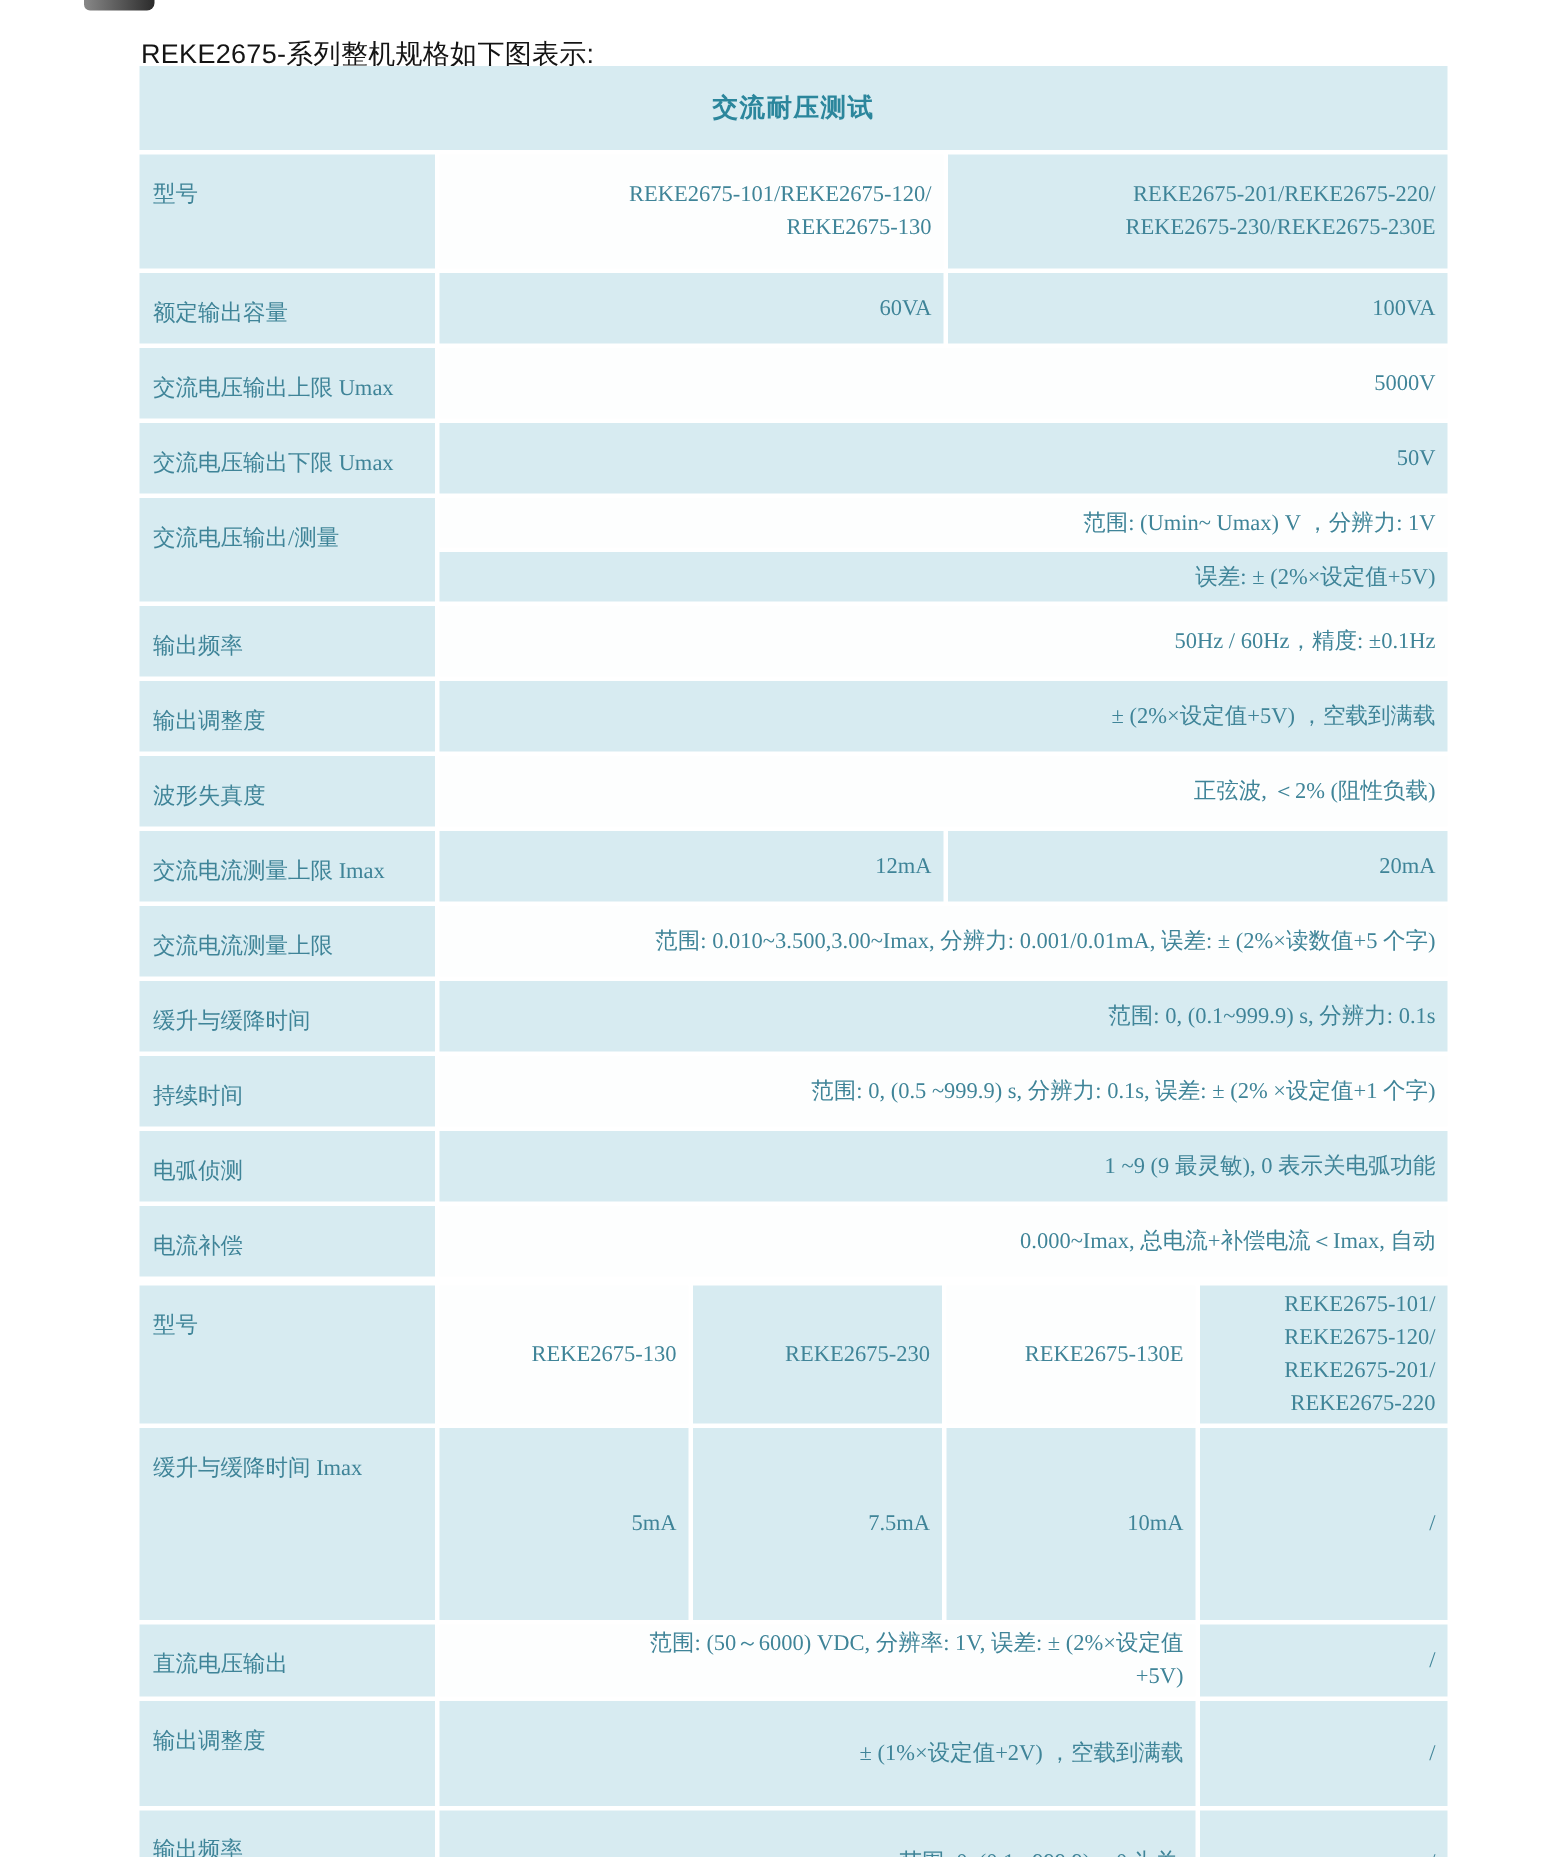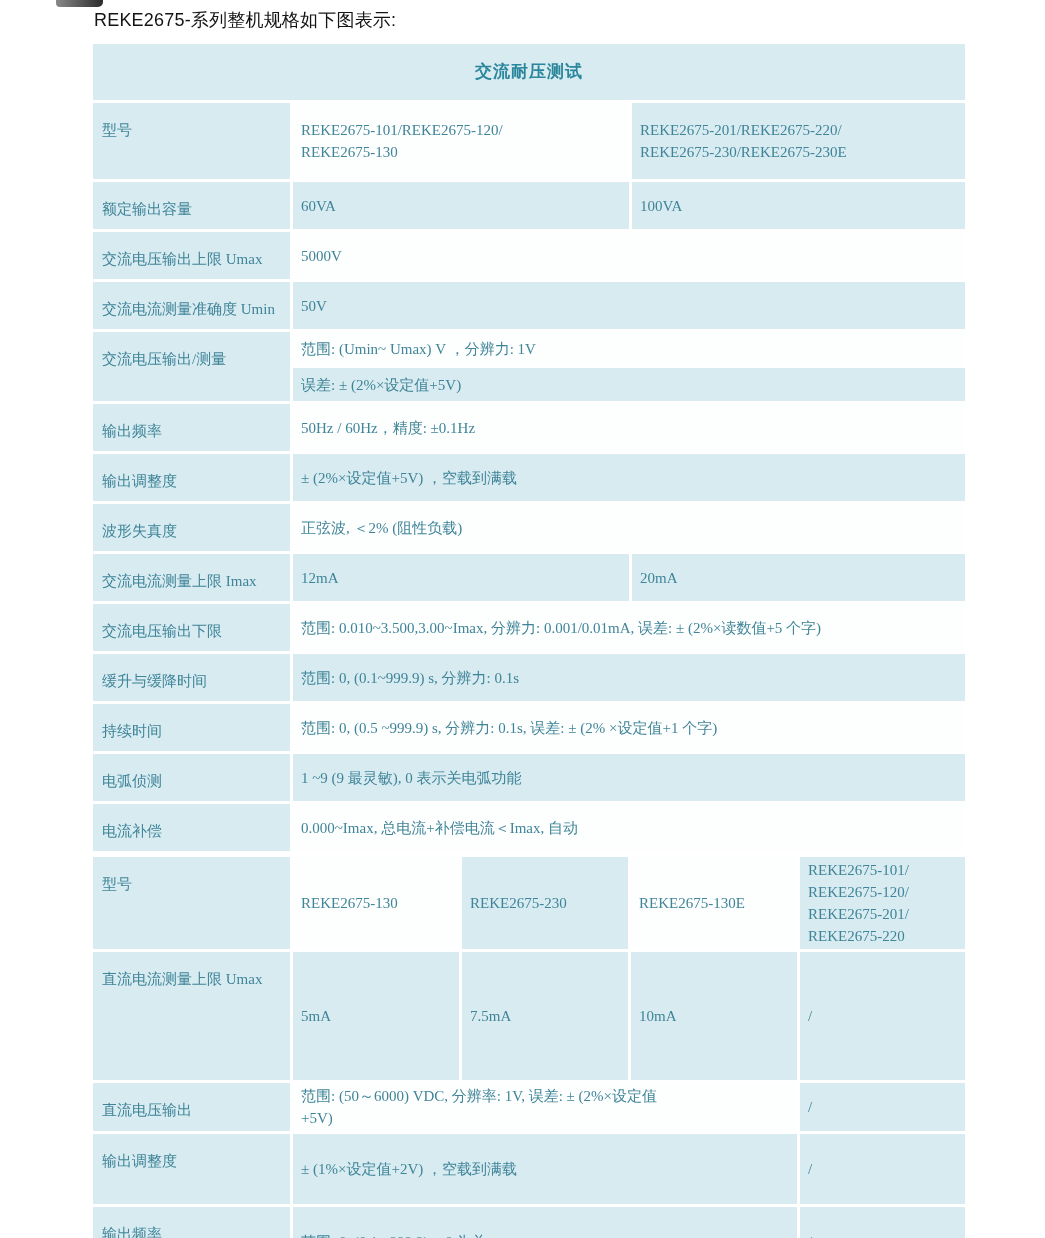--- a/index.html
+++ b/index.html
@@ -9,21 +9,21 @@
     overflow:hidden;
     position:relative;
     font-family:"Liberation Sans","DejaVu Sans",sans-serif;
   }
   .top-fragment{
     position:absolute;left:56px;top:0;width:47px;height:7px;
     background:linear-gradient(to right,#888,#2b2b2b);
     border-radius:0 0 5px 4px;
   }
   .page-title{
-    position:absolute;left:94px;top:8px;
+    position:absolute;left:94px;top:24px;
     font-size:18px;color:#141414;letter-spacing:.2px;
     font-weight:500;
   }
   .spec-wrap{
     position:absolute;left:90px;top:41px;width:878px;
   }
   table.spec{
     width:878px;table-layout:fixed;
     border-collapse:separate;border-spacing:3px;
     font-family:"Liberation Serif","DejaVu Serif",serif;
@@ -33,21 +33,21 @@
   td.section-header{
     background:#d7ebf1;text-align:center;vertical-align:middle;
     font-family:"Liberation Sans","DejaVu Sans",sans-serif;
     font-weight:bold;font-size:17px;color:#2b869c;letter-spacing:1px;
   }
   td.label{
     background:#d7ebf1;text-align:left;vertical-align:top;
     padding-left:9px;padding-top:16px;
   }
   td.val{
-    text-align:left;vertical-align:middle;white-space:pre-line;
+    text-align:right;vertical-align:middle;white-space:pre-line;
   }
   .bg-w{background:#fdfefe;}
   .bg-b{background:#d7ebf1;}
   
   table.spec tr td{height:29px;}
   #tbl-ac tr:nth-child(1) td{height:52px;text-align:center;}
   #tbl-ac tr:nth-child(2) td{height:58px;}
   #tbl-dc tr:nth-child(1) td{height:55px;}
   #tbl-dc tr:nth-child(2) td{height:110px;}
   #tbl-dc tr:nth-child(4) td,
@@ -83,21 +83,21 @@
         <tr>
           <td class="label">额定输出容量</td>
           <td class="val bg-b">60VA</td>
           <td class="val bg-b">100VA</td>
         </tr>
         <tr>
           <td class="label">交流电压输出上限 Umax</td>
           <td class="val bg-w" colspan="2">5000V</td>
         </tr>
         <tr>
-          <td class="label">交流电流测量准确度 Umin</td>
+          <td class="label">交流电压输出下限 Umax</td>
           <td class="val bg-b" colspan="2">50V</td>
         </tr>
         <tr>
           <td class="label" rowspan="2">交流电压输出/测量</td>
           <td class="val bg-w" colspan="2">范围:  (Umin~ Umax) V ，分辨力:  1V</td>
         </tr>
         <tr>
           <td class="val bg-b" colspan="2">误差: ± (2%×设定值+5V)</td>
         </tr>
         <tr>
@@ -111,21 +111,21 @@
         <tr>
           <td class="label">波形失真度</td>
           <td class="val bg-w" colspan="2">正弦波, ＜2% (阻性负载)</td>
         </tr>
         <tr>
           <td class="label">交流电流测量上限 Imax</td>
           <td class="val bg-b">12mA</td>
           <td class="val bg-b">20mA</td>
         </tr>
         <tr>
-          <td class="label">交流电压输出下限</td>
+          <td class="label">交流电流测量上限</td>
           <td class="val bg-w" colspan="2">范围: 0.010~3.500,3.00~Imax, 分辨力: 0.001/0.01mA, 误差: ± (2%×读数值+5 个字)</td>
         </tr>
         <tr>
           <td class="label">缓升与缓降时间</td>
           <td class="val bg-b" colspan="2">范围: 0,  (0.1~999.9) s, 分辨力: 0.1s</td>
         </tr>
         <tr>
           <td class="label">持续时间</td>
           <td class="val bg-w" colspan="2">范围: 0,  (0.5 ~999.9) s, 分辨力: 0.1s, 误差: ± (2% ×设定值+1 个字)</td>
         </tr>
@@ -152,21 +152,21 @@
           <td class="label">型号</td>
           <td class="val bg-w">REKE2675-130</td>
           <td class="val bg-b">REKE2675-230</td>
           <td class="val bg-w">REKE2675-130E</td>
           <td class="val bg-b">REKE2675-101/
 REKE2675-120/
 REKE2675-201/
 REKE2675-220</td>
         </tr>
         <tr>
-          <td class="label">直流电流测量上限 Umax</td>
+          <td class="label">缓升与缓降时间 Imax</td>
           <td class="val bg-b">5mA</td>
           <td class="val bg-b">7.5mA</td>
           <td class="val bg-b">10mA</td>
           <td class="val bg-b">/</td>
         </tr>
         <tr>
           <td class="label">直流电压输出</td>
           <td class="val bg-w" colspan="3">范围:  (50～6000) VDC, 分辨率: 1V, 误差: ± (2%×设定值
 +5V)</td>
           <td class="val bg-b">/</td>

